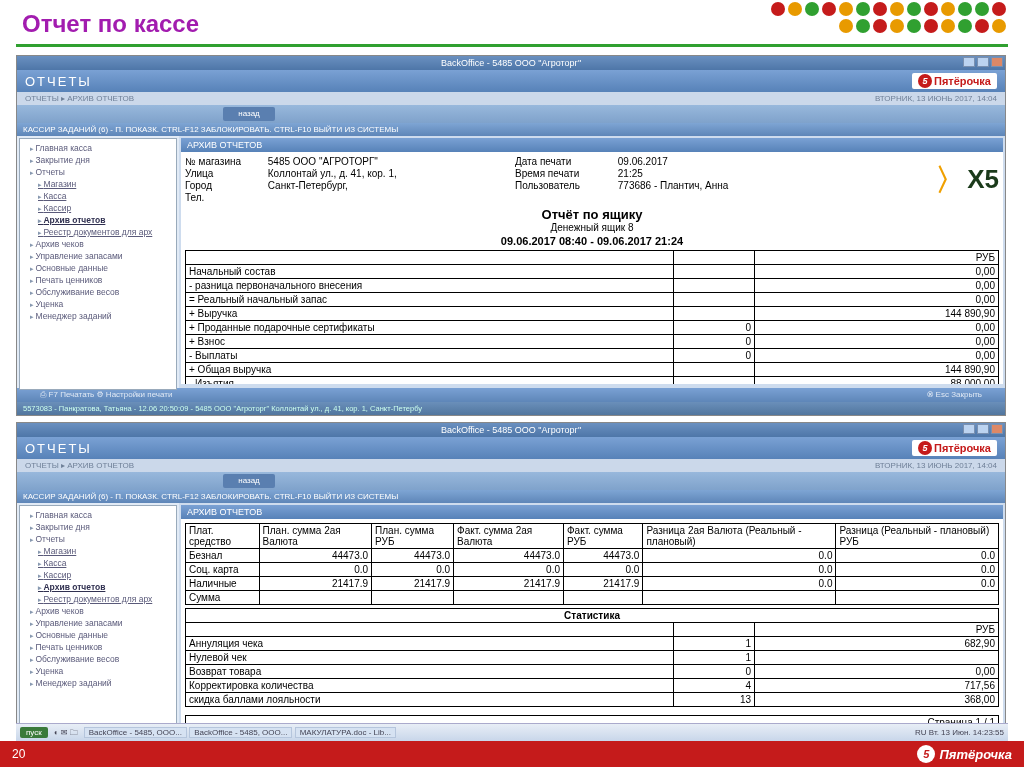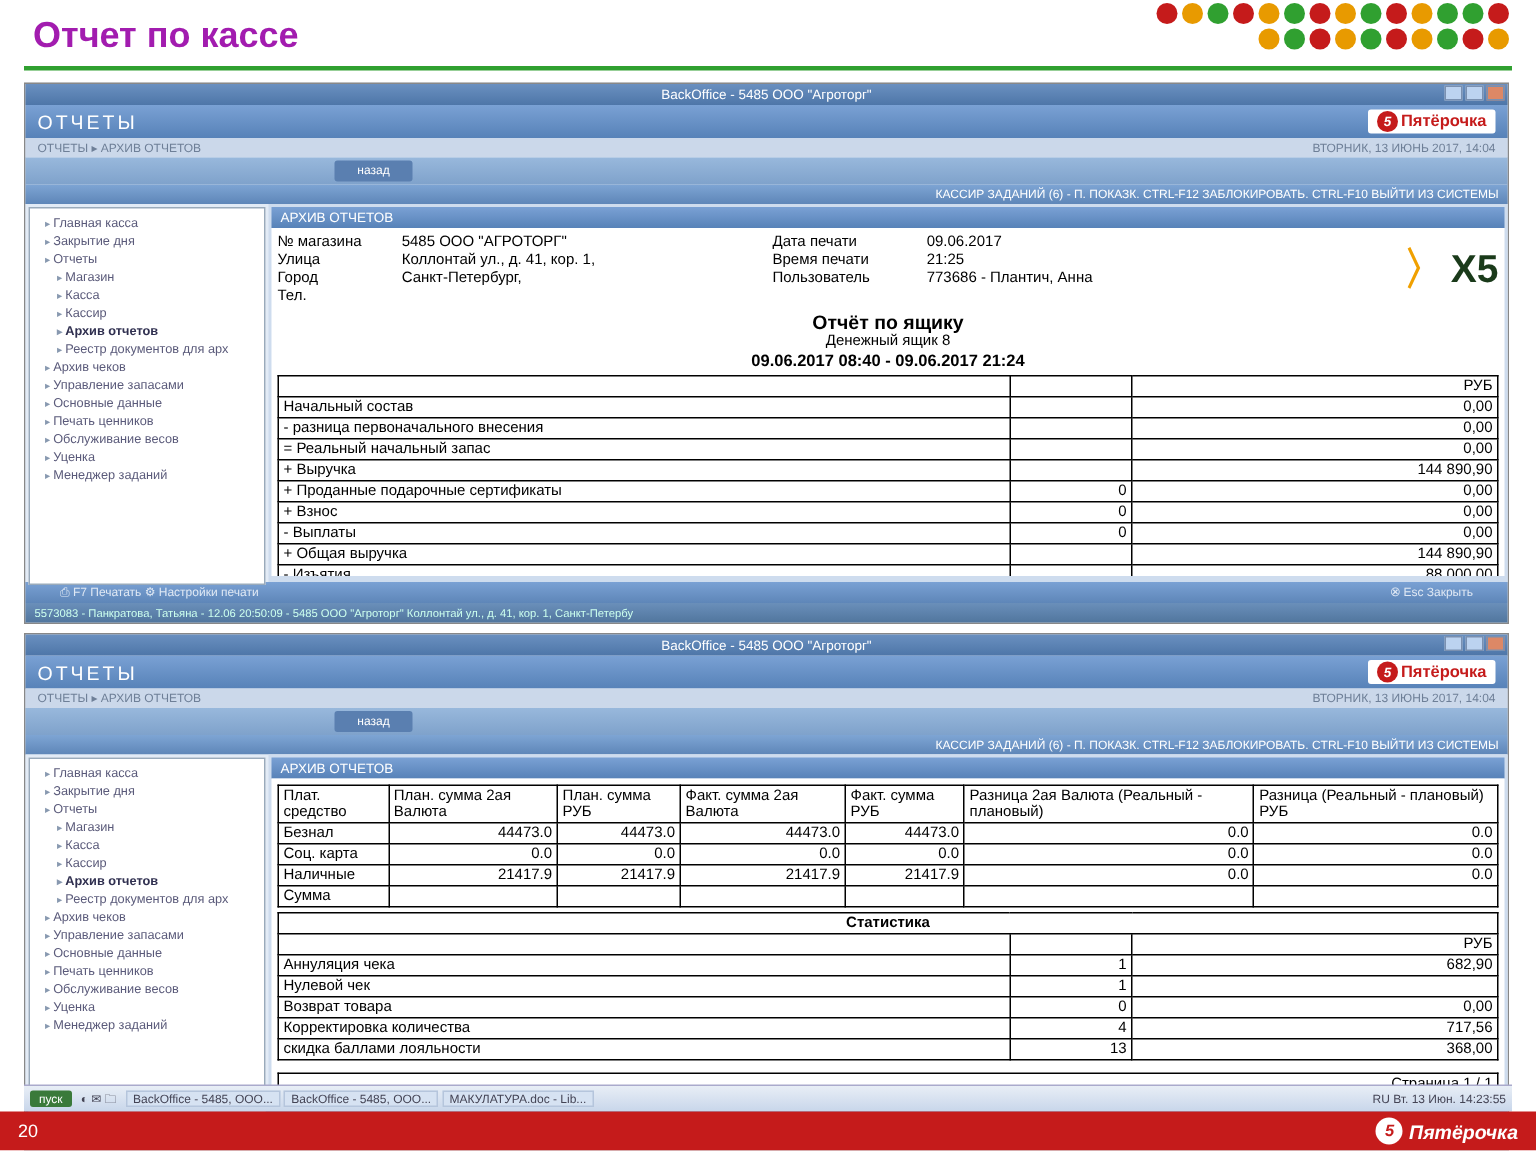--- a/index.html
+++ b/index.html
@@ -12,25 +12,25 @@
   .app-shot { border: 1px solid #888; background: #e6eef8; width: 990px; position: relative; }
   .titlebar { background: linear-gradient(#6a90c0,#4e76a8); color: #fff; font-size: 9px; padding: 2px 6px; text-align: center; position: relative; }
   .titlebar .minmax { position: absolute; right: 2px; top: 1px; display: flex; gap: 2px; }
   .mm { width: 12px; height: 10px; background: #bcd3f0; border: 1px solid #7a90b0; }
   .reportbar { background: linear-gradient(#7aa1d4,#5782b8); color: #fff; font-size: 13px; padding: 3px 8px; letter-spacing: 2px; display: flex; justify-content: space-between; align-items: center; }
   .brand-box { background: #fff; color: #c51b1b; padding: 1px 6px; border-radius: 2px; font-size: 11px; font-weight: bold; letter-spacing: 0; display: flex; align-items: center; gap: 2px;}
   .brand5 { background: #c51b1b; color: #fff; border-radius: 50%; width: 14px; height: 14px; display: inline-flex; align-items: center; justify-content: center; font-size: 9px; font-style: italic;}
   .breadcrumb { background: #cbd8ea; color: #6e7f97; font-size: 8px; padding: 2px 8px; display: flex; justify-content: space-between; }
   .toolbar { background: linear-gradient(#98b8dc,#7fa2cb); height: 18px; position: relative; }
   .toolback { position: absolute; left: 170px; top: 2px; width: 52px; height: 14px; background: #5a7fb0; border-radius: 2px; color: #fff; font-size: 8px; text-align: center; line-height: 14px; margin-left: 36px;}
-  .statusline { background: linear-gradient(#7ea5d4,#5e86b8); color: #fff; font-size: 8px; padding: 2px 6px; text-align: right; }
+  .statusline { background: linear-gradient(#7ea5d4,#5e86b8); color: #fff; font-size: 8px; padding: 2px 6px; }
   .body-row { display: flex; background: #e2ebf6; }
   .nav { width: 158px; background: #fff; border: 1px solid #9ab; font-size: 8.5px; color: #5a5a7a; padding: 3px 2px; margin: 2px; height: 100%; }
   .nav-item { padding: 1px 0 1px 8px; white-space: nowrap; overflow: hidden; }
-  .nav-item.sub { padding-left: 16px; }
+  .nav-item.sub { padding-left: 16px; text-decoration: underline; }
   .nav-item.bold { font-weight: bold; color: #303050; }
   .nav-item::before { content: "▸ "; color: #8899b0; font-size: 7px; }
   .content { flex: 1; background: #cedcee; padding: 2px; }
   .panel-head { background: linear-gradient(#7aa1d4,#5782b8); color: #fff; font-size: 9px; padding: 2px 6px; }
   .panel-body { background: #fff; padding: 4px; }
   .meta-grid { display: flex; gap: 10px; font-size: 10px; }
   .meta-col { display: flex; flex-direction: column; gap: 1px; }
   .meta-col div { white-space: nowrap; }
   .meta-lbl { display: inline-block; width: 80px; }
   .x5 { font-size: 26px; font-weight: bold; color: #1a3a1a; display: flex; align-items: center; }

